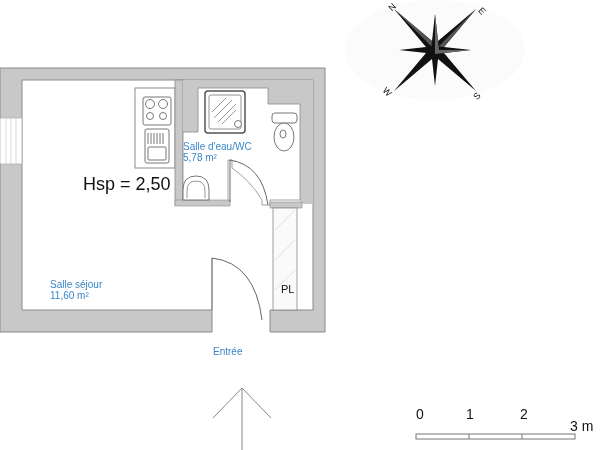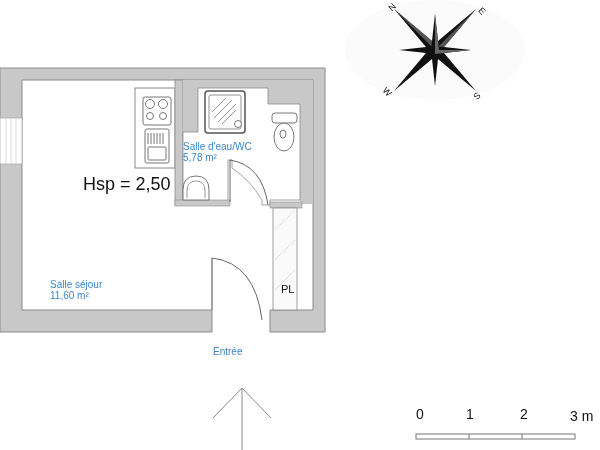--- a/index.html
+++ b/index.html
@@ -138,13 +138,13 @@
   <div>5,78 m²</div>
 </div>
 
 <div class="lbl-black" style="left:281px;top:246px;font-size:11px;margin-top:37px;">PL</div>
 
 <div class="lbl-blue" style="left:213px;top:346px;width:50px;">Entrée</div>
 
 <div class="scale-num" style="left:416px;top:406px;">0</div>
 <div class="scale-num" style="left:466px;top:406px;">1</div>
 <div class="scale-num" style="left:520px;top:406px;">2</div>
-<div class="scale-num" style="left:570px;top:408px;">3 m</div>
+<div class="scale-num" style="left:570px;top:418px;">3 m</div>
 
 </body></html>

